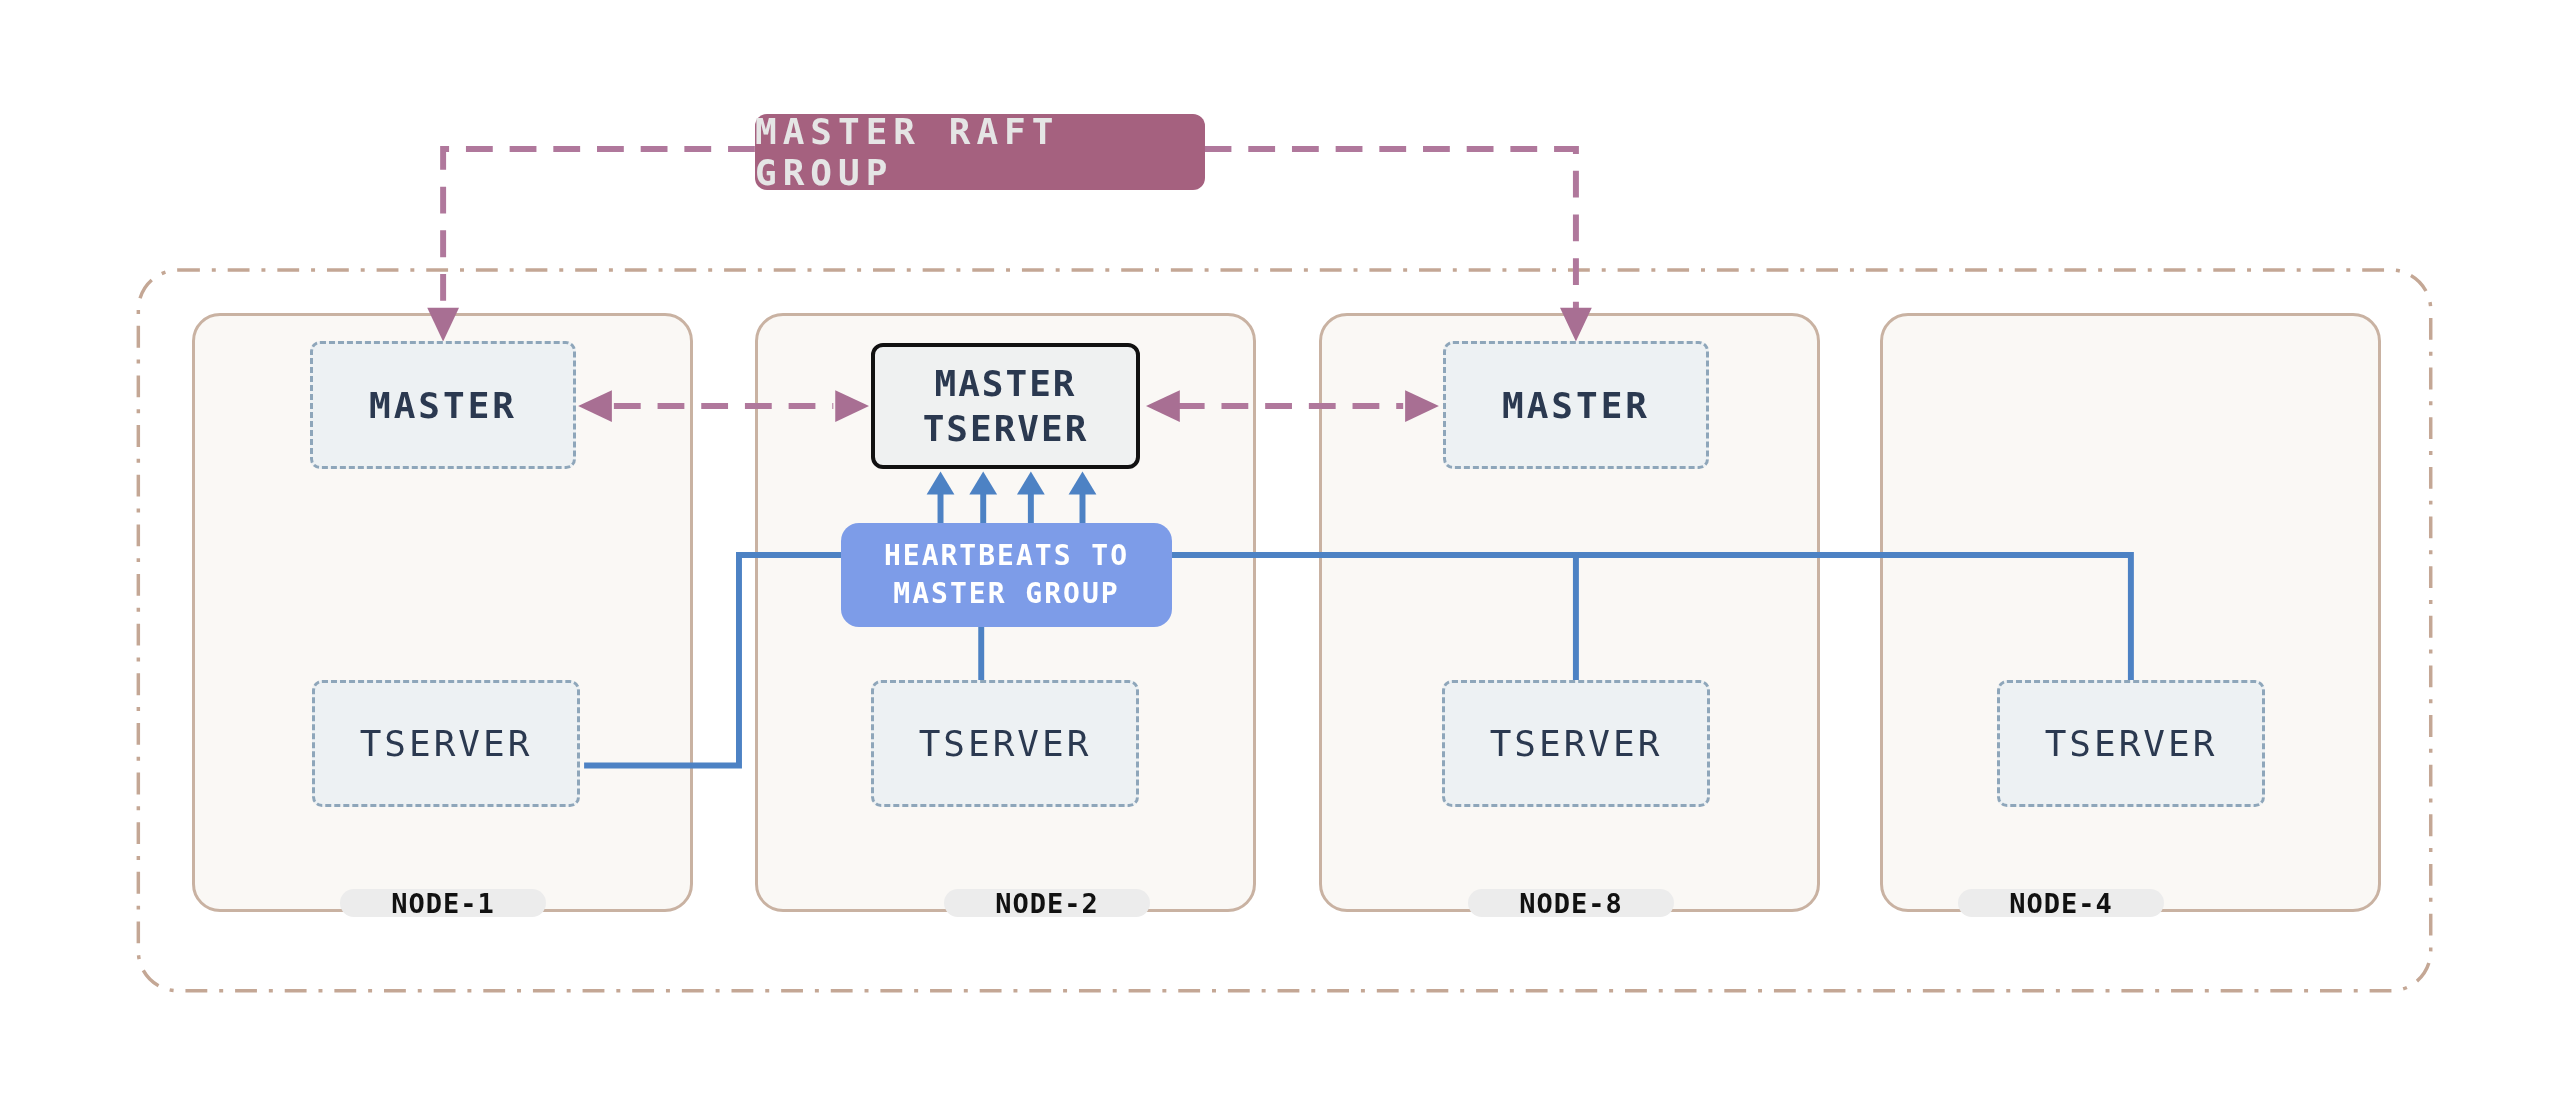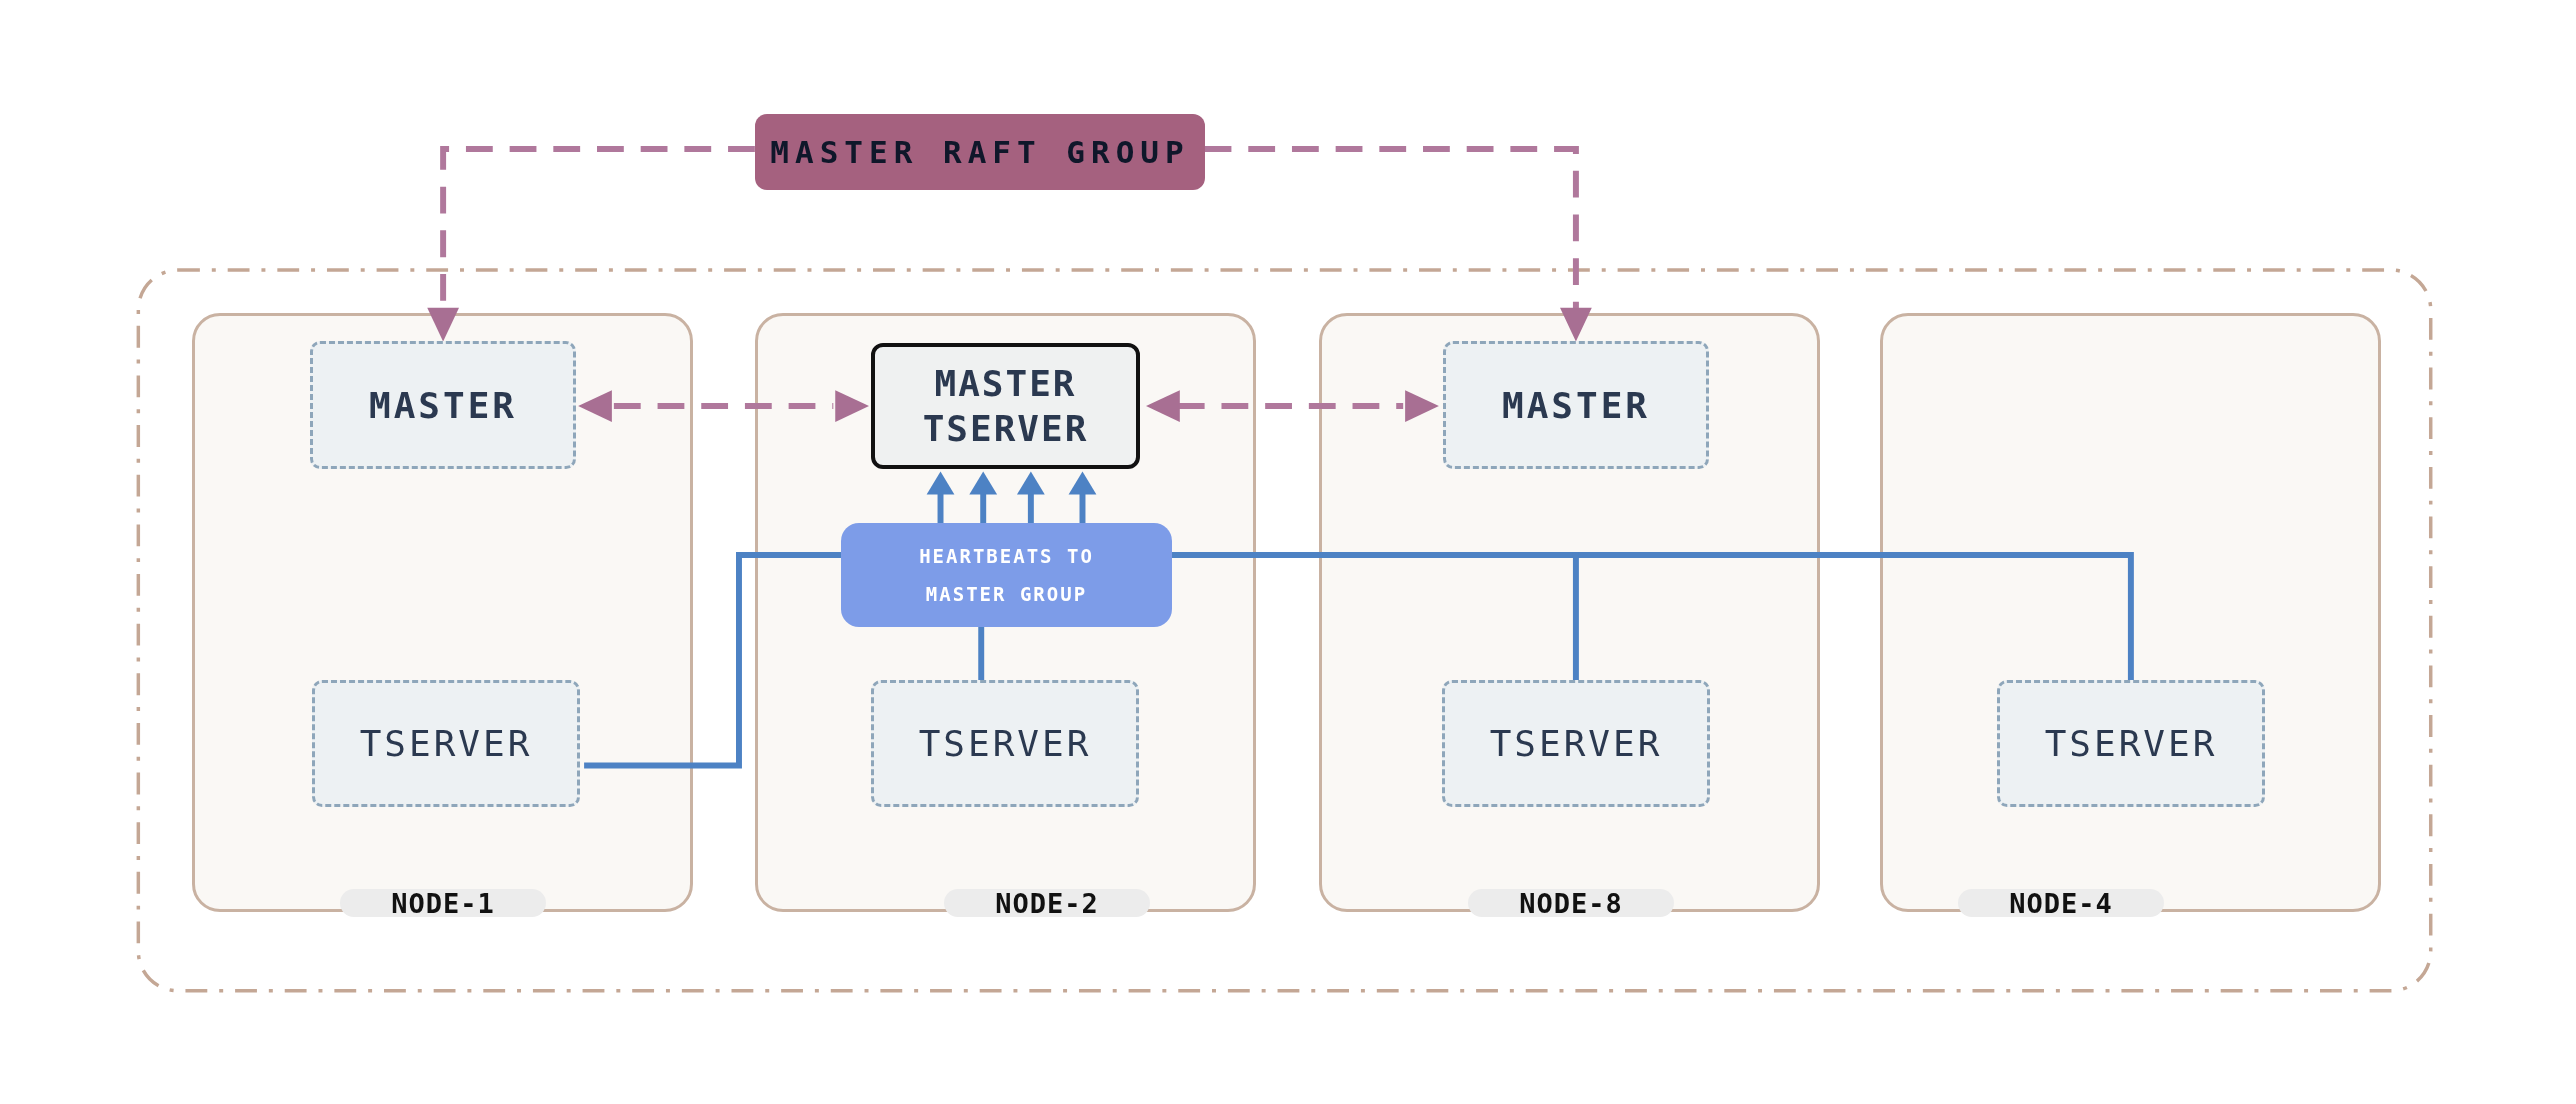--- a/index.html
+++ b/index.html
@@ -35,26 +35,26 @@
   #tserver-4{left:1997px;top:680px;width:268px;height:127px;}
   #master-leader{
     position:absolute;left:871px;top:343px;width:269px;height:126px;
     background:#eff1f1;border:4px solid #111111;border-radius:12px;
     box-sizing:border-box;display:flex;flex-direction:column;align-items:center;justify-content:center;
     color:#2b3950;font-size:36px;font-weight:bold;line-height:45px;letter-spacing:2px;z-index:3;
   }
   #raft-banner{
     position:absolute;left:755px;top:114px;width:450px;height:76px;
     background:#a5617f;border-radius:12px;display:flex;align-items:center;justify-content:center;
-    color:#0f172a;font-size:31px;font-weight:bold;letter-spacing:6px;z-index:3;
+    color:#e5e5e5;font-size:36px;font-weight:bold;letter-spacing:6px;z-index:3;
   }
   #heartbeats-box{
     position:absolute;left:841px;top:523px;width:331px;height:104px;
     background:#7d9ce8;border-radius:18px;display:flex;flex-direction:column;
-    align-items:center;justify-content:center;color:#ffffff;font-size:19px;
+    align-items:center;justify-content:center;color:#ffffff;font-size:28px;
     font-weight:bold;line-height:38px;letter-spacing:2px;z-index:3;
   }
   .node-pill{
     position:absolute;top:889px;width:206px;height:28px;border-radius:22px;
     background:#ececec;display:flex;align-items:center;justify-content:center;
     color:#111111;font-size:27px;font-weight:bold;letter-spacing:1px;z-index:4;
   }
   #pill-1{left:340px;}
   #pill-2{left:944px;}
   #pill-3{left:1468px;}

